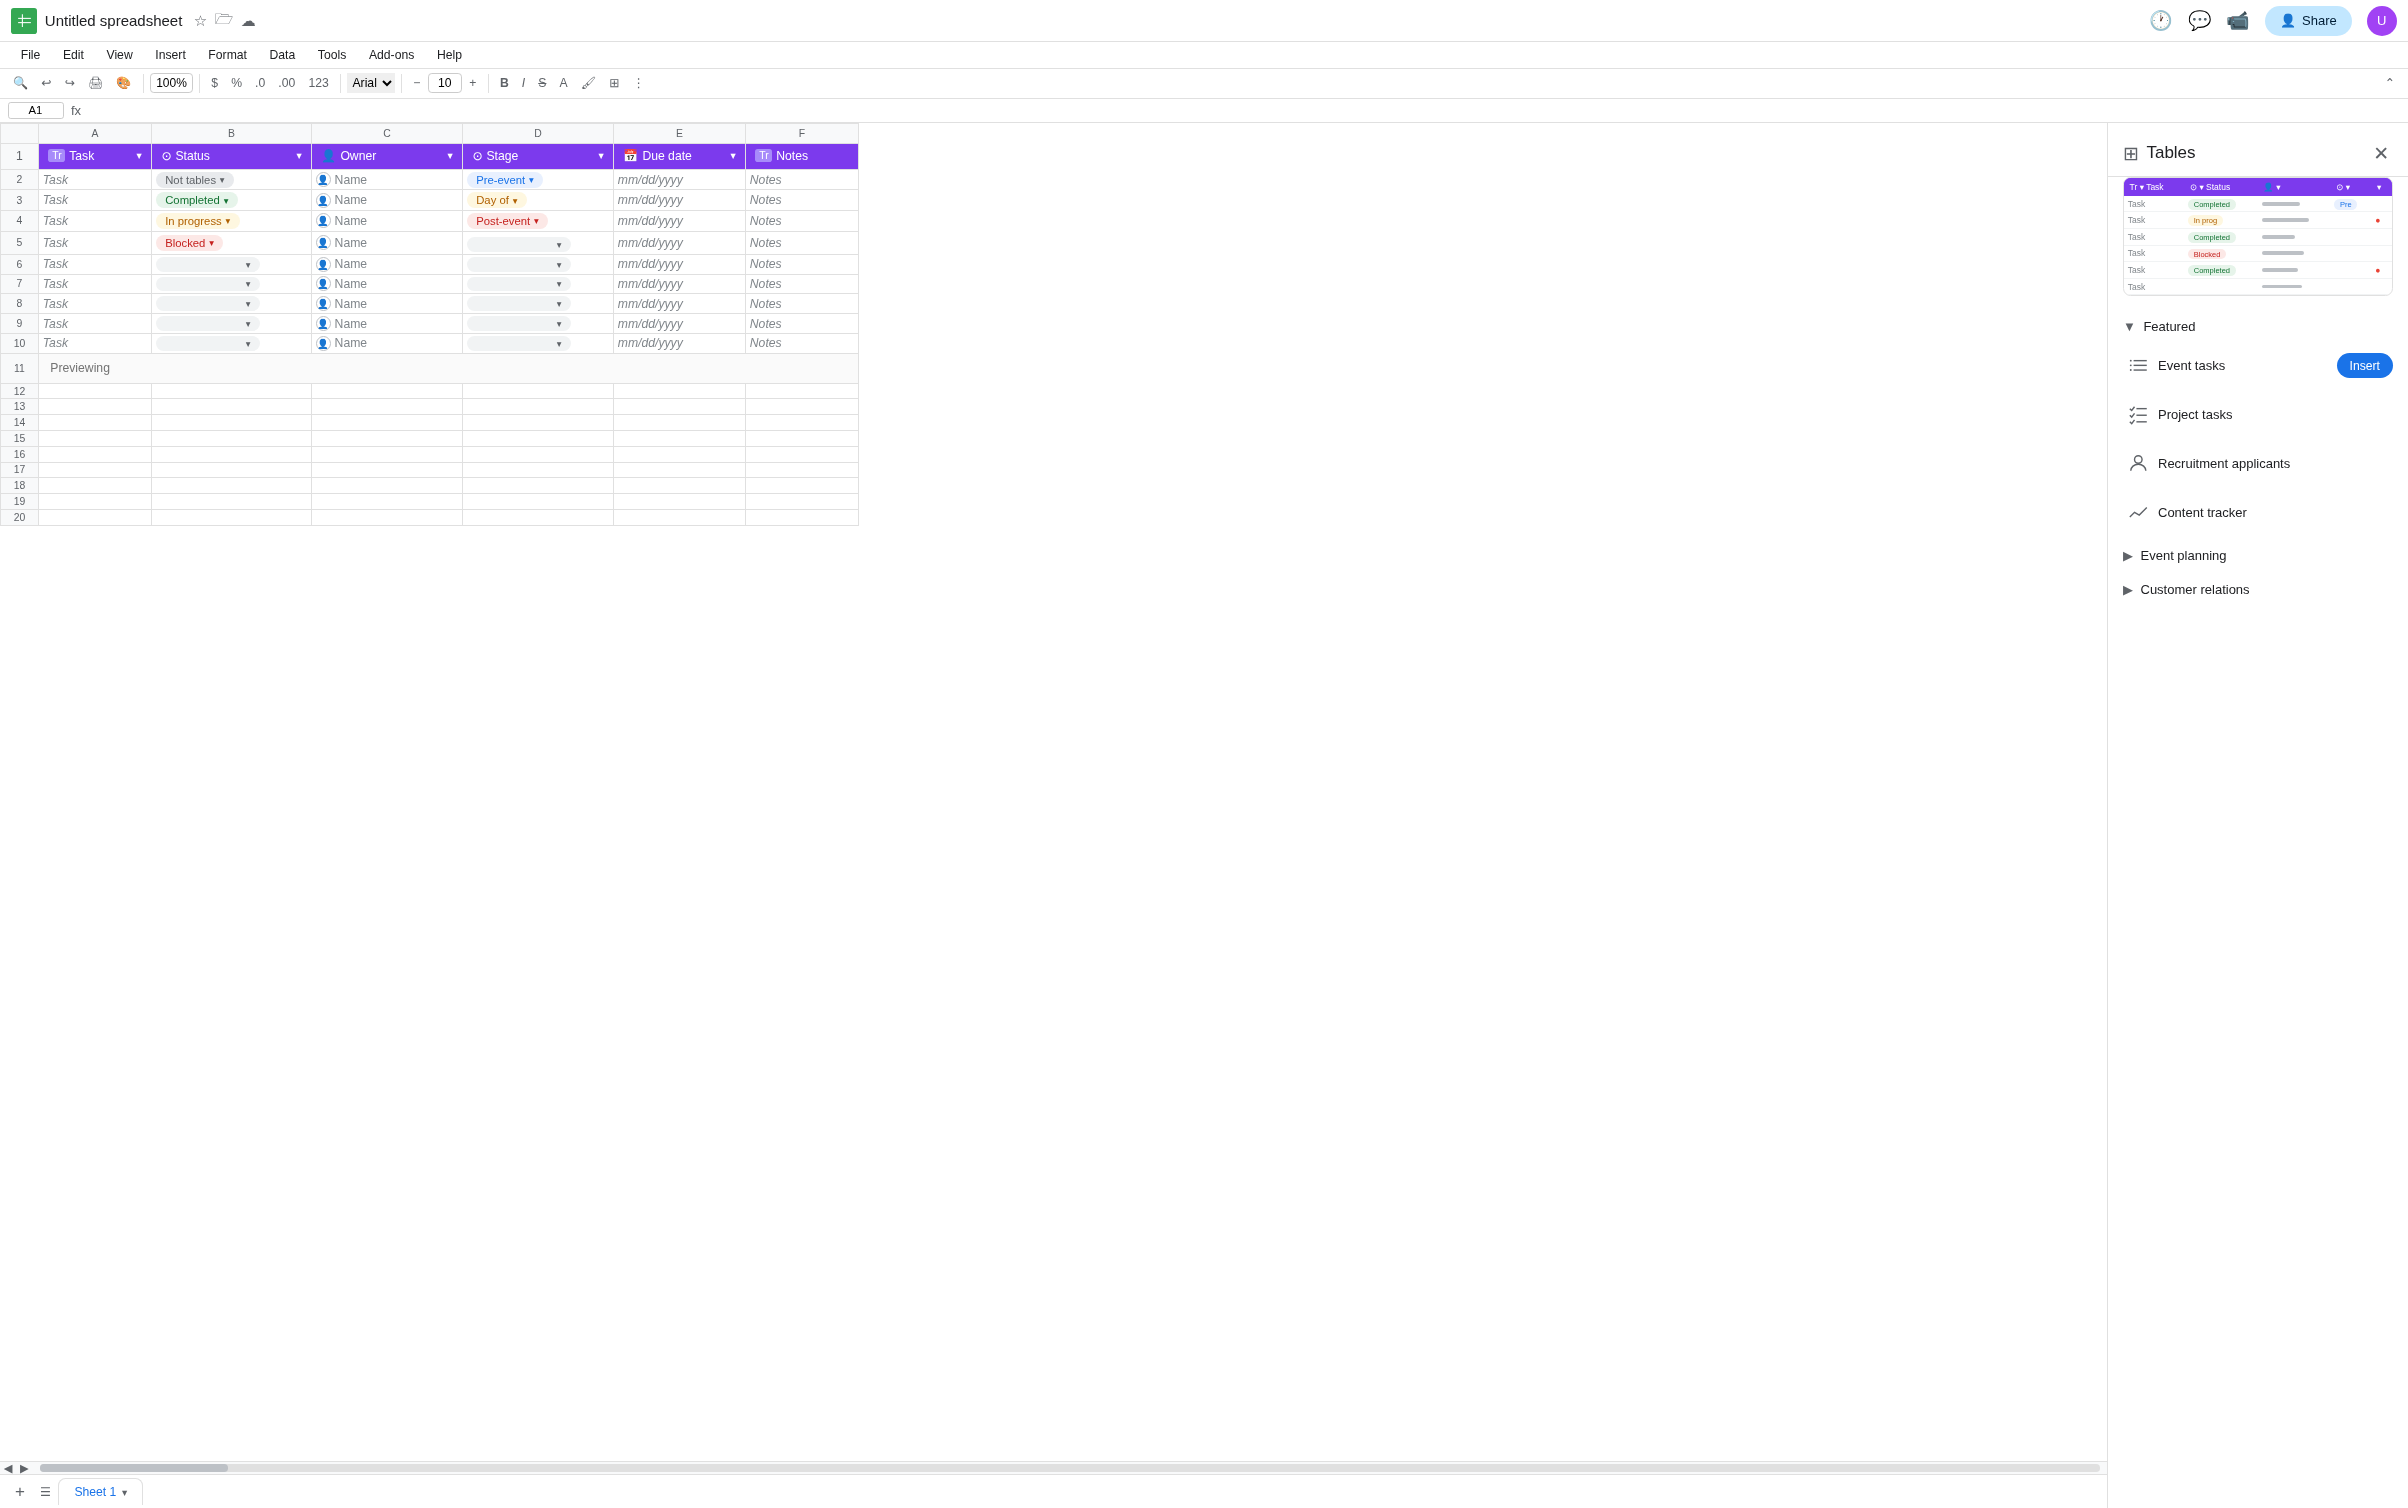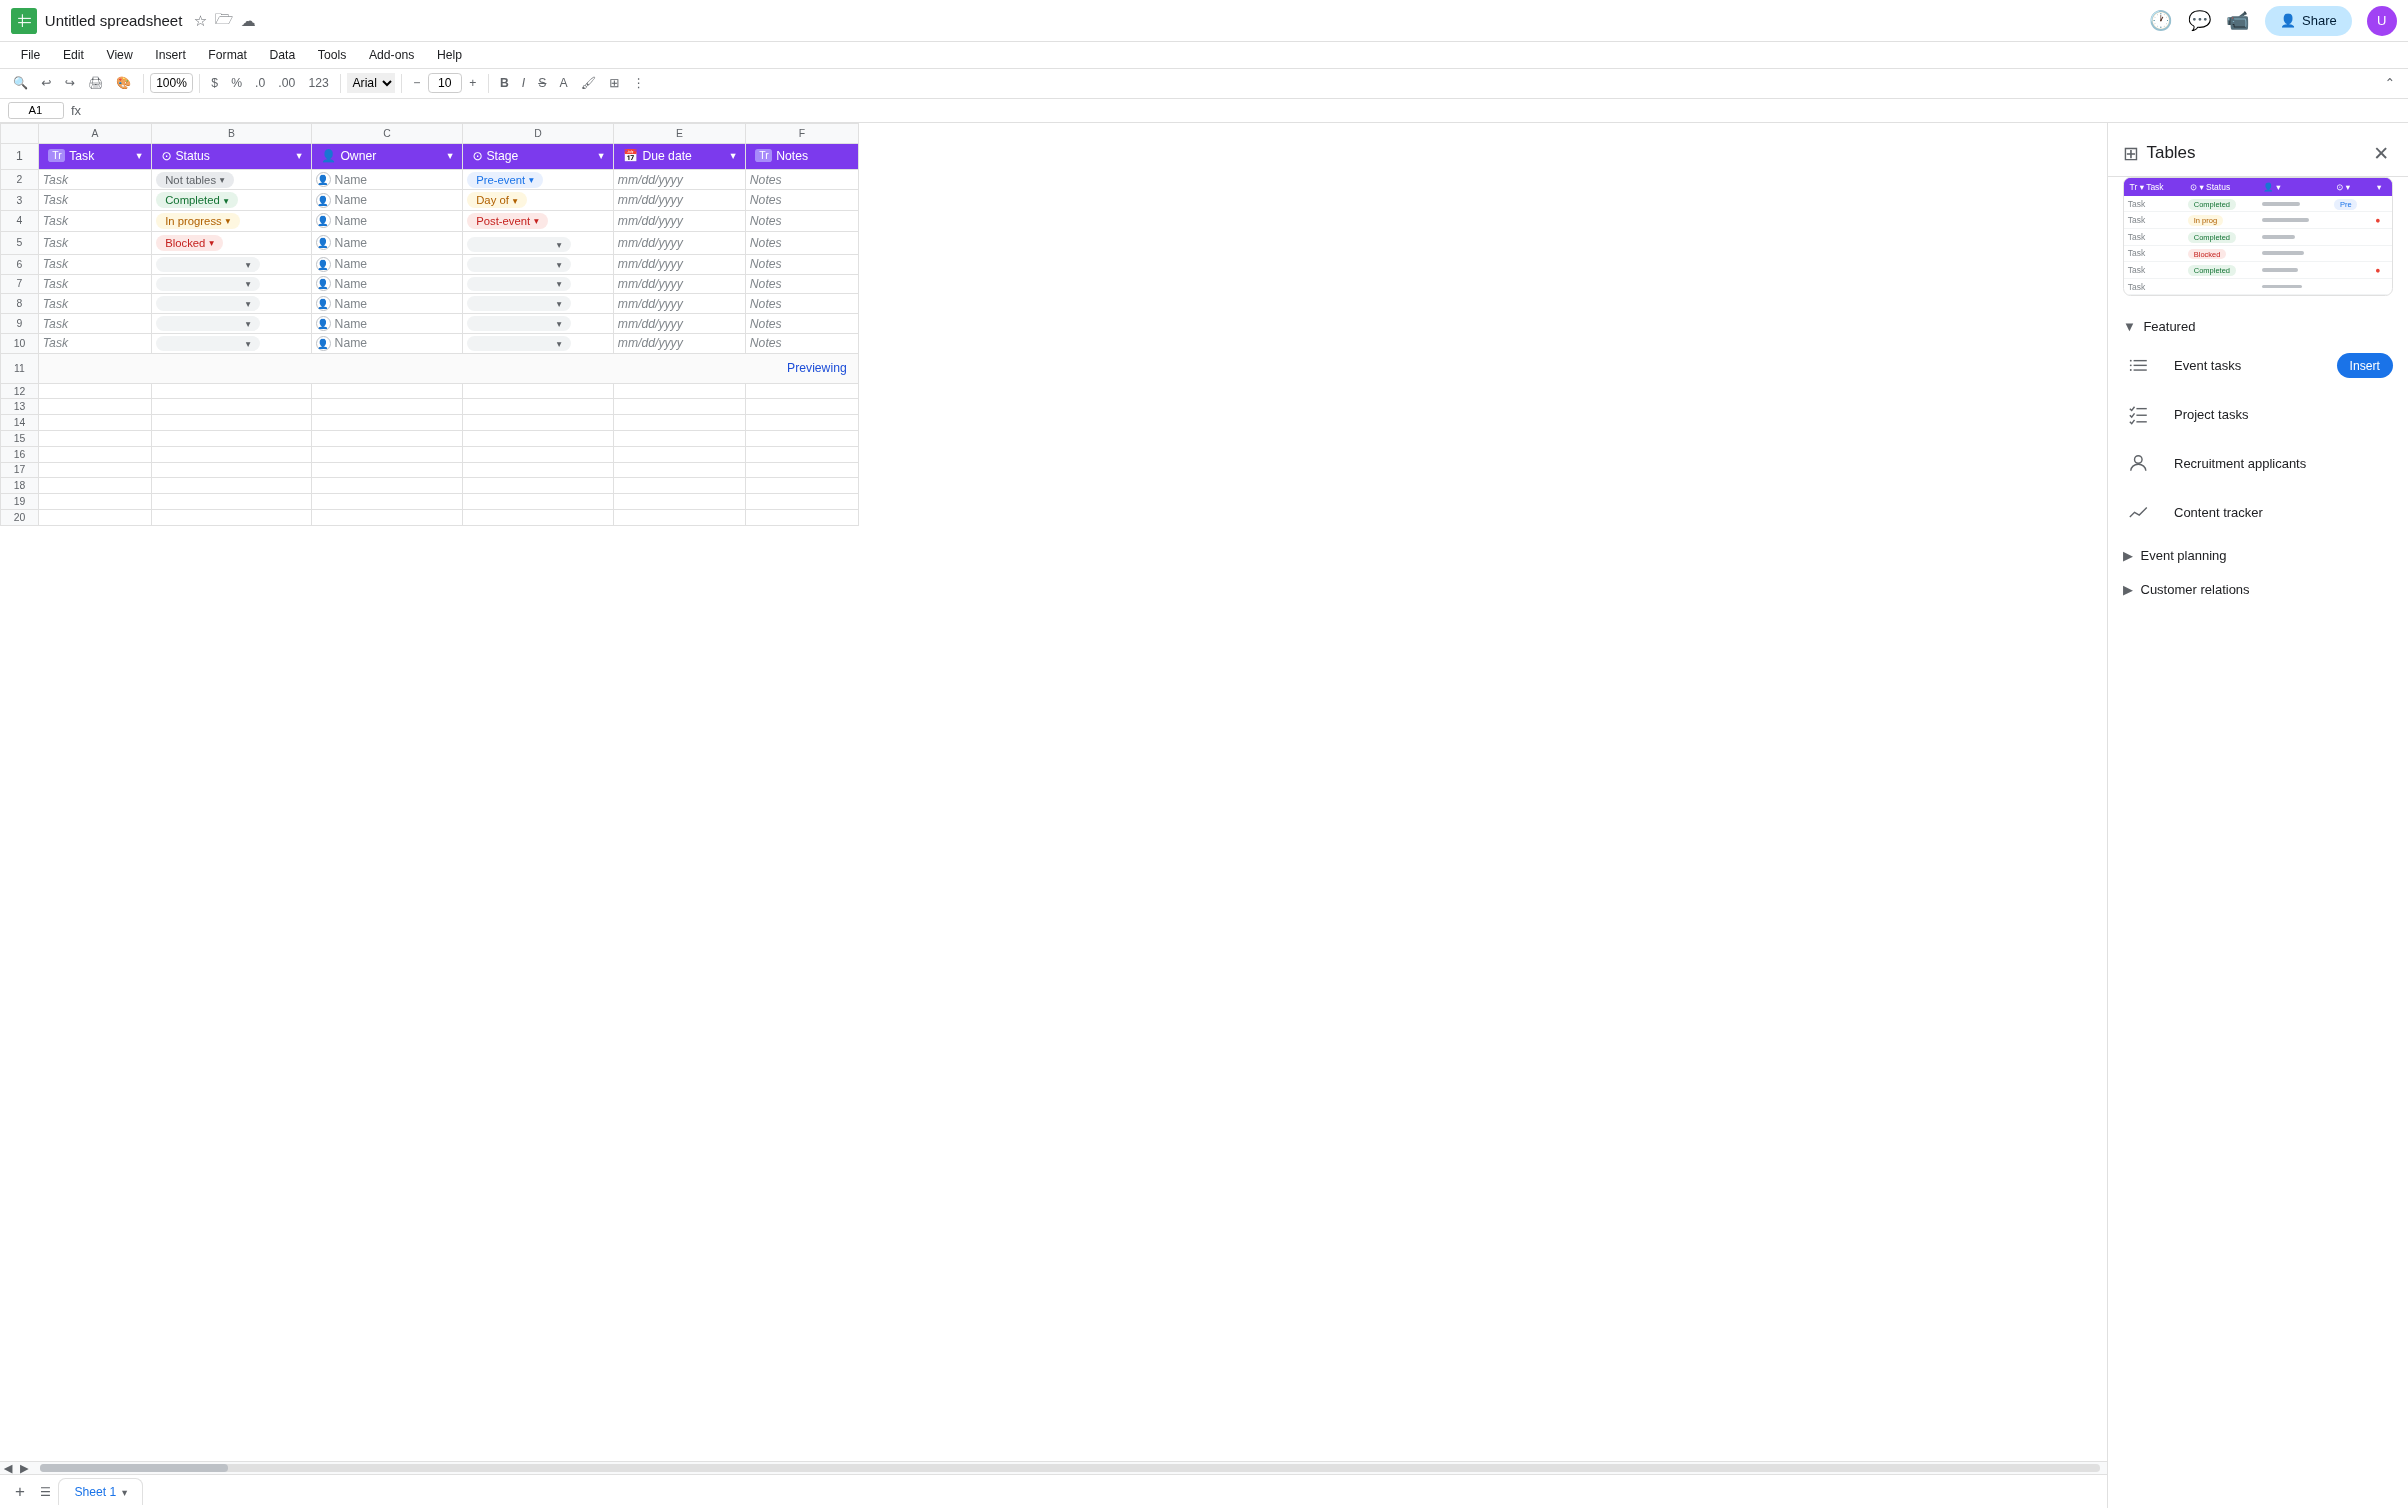--- a/index.html
+++ b/index.html
@@ -109,21 +109,21 @@
     .mini-green { background: #e6f4ea; color: #137333; }
     .mini-blue { background: #e8f0fe; color: #1a73e8; }
     .mini-red { background: #fce8e6; color: #c5221f; }
     .mini-bar { height: 3.8px; border-radius: 1.9px; margin: 0.9px 0; }
 
     
     .section-header { display: flex; align-items: center; padding: 11.3px 15px 7.5px; gap: 7.5px; cursor: pointer; }
     .section-chevron { font-size: 13px; color: #5f6368; transition: transform 0.2s; }
     .section-title { font-size: 13px; font-weight: 500; color: #202124; }
 
-    .table-item { display: flex; align-items: center; padding: 9.4px 15px; gap: 21px; cursor: pointer; }
+    .table-item { display: flex; align-items: center; padding: 9.4px 15px; gap: 5px; cursor: pointer; }
     .table-item-icon { width: 30px; height: 30px; display: flex; align-items: center; justify-content: center; color: #5f6368; font-size: 17px; }
     .table-item-label { flex: 1; font-size: 13px; color: #202124; }
     .insert-btn { background: #1a73e8; color: white; border: none; border-radius: 19px; padding: 5.6px 13px; font-size: 12.2px; font-weight: 500; cursor: pointer; }
 
     .section-collapsed { cursor: pointer; }
 
     .scroll-arrows { display: flex; align-items: center; gap: 3.8px; padding: 0 3.8px; color: #5f6368; font-size: 11.3px; }
 
     
     .task-text { color: #80868b; font-style: italic; }
@@ -470,21 +470,21 @@
               </td>
             <td class="sheet-cell"><span class="empty-dropdown">
                   <span class="badge-arrow" style="margin-left:auto;">▾</span>
                 </span></td>
             <td class="sheet-cell date-cell">mm/dd/yyyy</td>
             <td class="sheet-cell notes-cell">Notes</td>
           </tr>
 
           <tr>
             <td class="row-header">11</td>
-            <td colspan="6" style="padding: 7.5px 11.3px; color: #1d4ed8; font-size: 12.2px; border: 0.9px solid #e0e0e0; background: #fafafa; text-align: right;">
+            <td colspan="6" style="padding: 7.5px 11.3px; color: #737373; font-size: 12.2px; border: 0.9px solid #e0e0e0; background: #fafafa;">
               <span>Previewing</span>
             </td>
           </tr>
 
           <tr>
               <td class="row-header">12</td>
               <td class="sheet-cell"></td>
               <td class="sheet-cell"></td>
               <td class="sheet-cell"></td>
               <td class="sheet-cell"></td>

